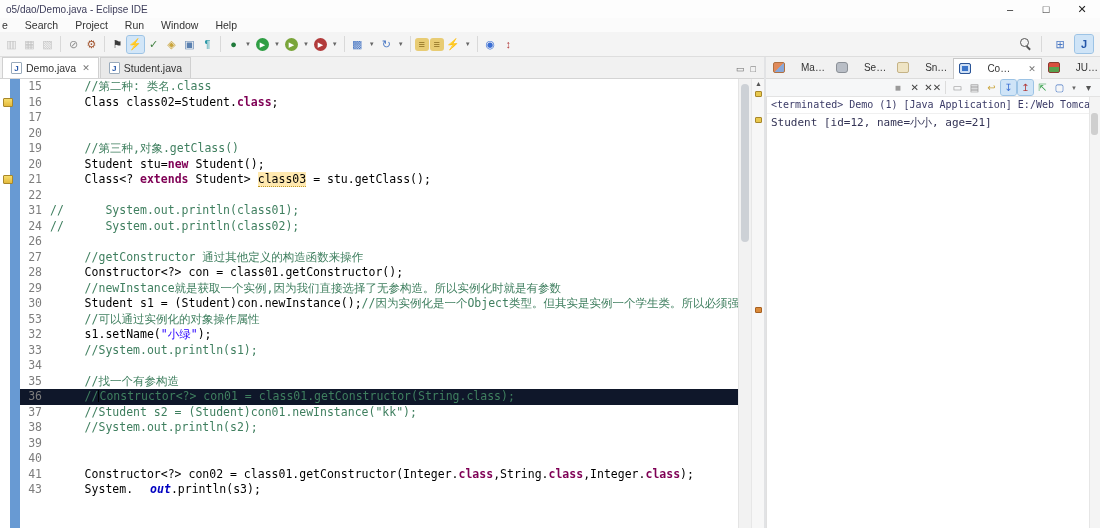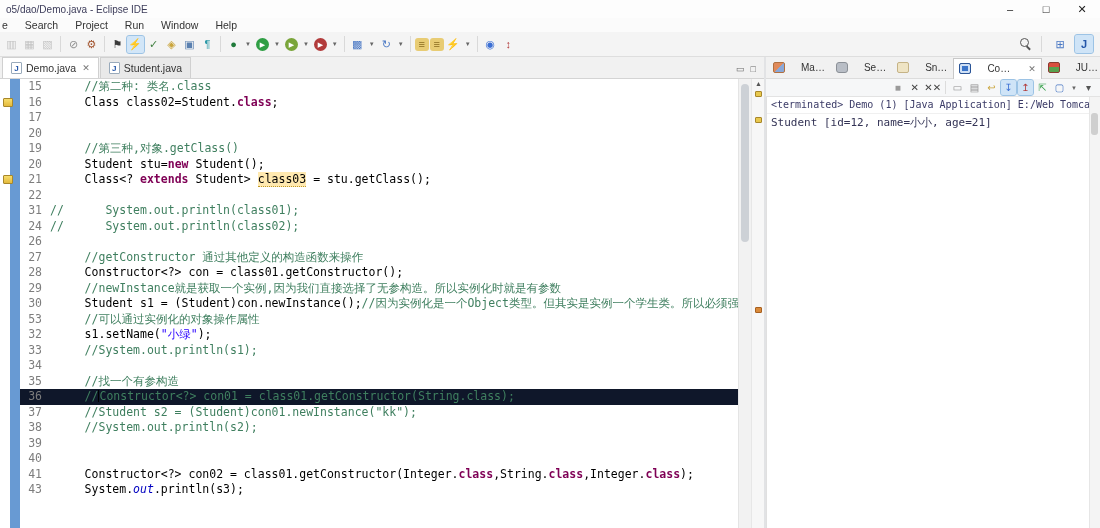--- a/index.html
+++ b/index.html
@@ -45,21 +45,21 @@
   .code-area { flex:1; position:relative; overflow:hidden; }
   .blue-bar { position:absolute; left:10px; top:0; bottom:0; width:10px; background:#689ad3; }
   .rows { position:absolute; left:20px; right:0; top:0; font:11.5px/15.5px "DejaVu Sans Mono",monospace; }
   .row { display:flex; height:15.5px; white-space:pre; }
   .row.cur { background:#0f172a; }
   .lnum { width:30px; flex:none; text-align:right; padding-right:8px; color:#7d7d7d; }
   .tok-c  { color:#000; }
   .tok-k  { color:#7f0055; font-weight:bold; }
   .tok-cm { color:#3f7f5f;text-align:right; }
   .tok-s  { color:#2a00ff; }
-  .tok-f  { color:#0000c0; font-weight:normal; font-style:italic; }
+  .tok-f  { color:#0000c0; font-weight:bold; font-style:italic;margin-left:17px; }
   .tok-occ{ color:#000; background:#ffe9b0; border-bottom:1px dotted #c09a28; }
   .caret { display:inline-block; width:1px; height:12px; background:#000; vertical-align:-2px; }
   .warn-marker { position:absolute; left:3px; width:10px; height:9px; background:linear-gradient(180deg,#f7dd6c,#e3b93c); border:1px solid #a8872a; border-radius:1px; z-index:2; }
 
   .v-scroll { width:13px; flex:none; background:#f2f2f2; border-left:1px solid #e4e4e4; position:relative; }
   .v-thumb { position:absolute; left:2px; right:2px; top:5px; height:158px; background:#cdd1d6; border-radius:4px; }
   .overview { width:13px; flex:none; background:#f7f7f7; border-left:1px solid #e7e7e7; position:relative; }
   .ov-top { position:absolute; top:1px; left:3px; font-size:7px; color:#555; }
   .ov-mark { position:absolute; left:3px; width:7px; height:6px; border-radius:1px; }
 

